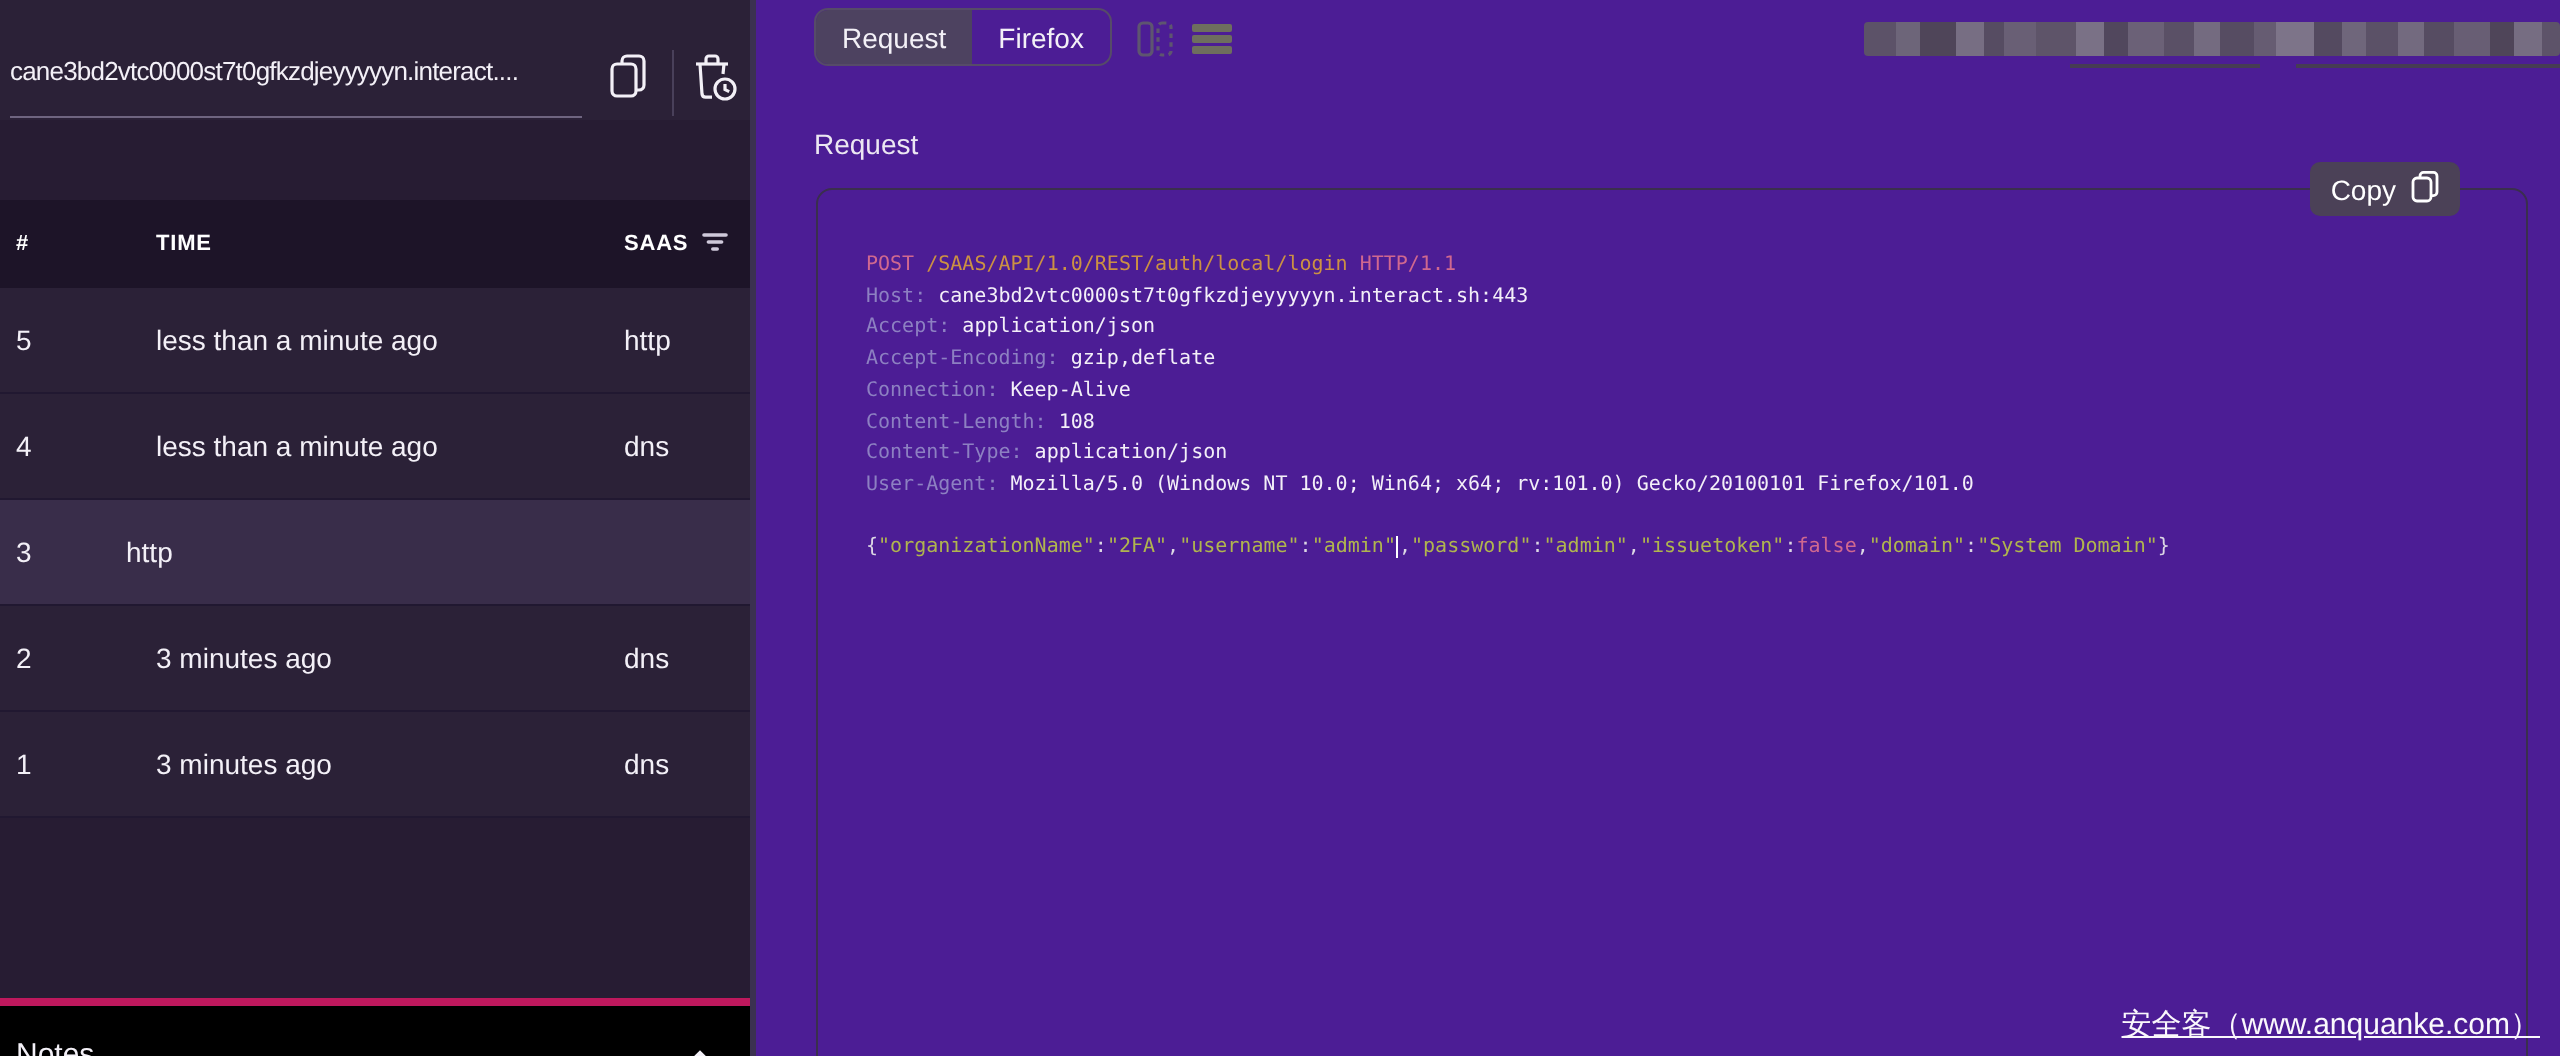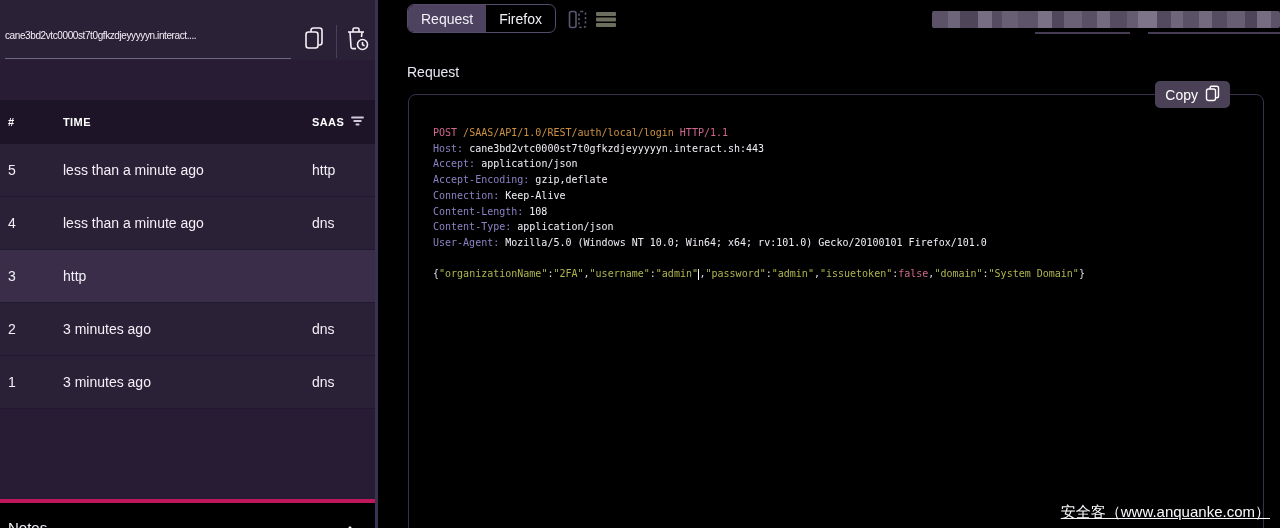--- a/index.html
+++ b/index.html
@@ -4,41 +4,41 @@
 <style>
   * { margin:0; padding:0; box-sizing:border-box; }
   html,body { background:#241931; }
   body { font-family:"Liberation Sans", sans-serif; }
   .app { position:relative; width:1280px; height:528px; overflow:hidden; display:flex; background:#241931; }
 
   
   .left { position:relative; width:378px; flex:none; height:100%; background:#271c33; border-right:3px solid #3b3150; }
   .domain-row { position:absolute; top:0; left:0; right:0; height:60px; background:#2b2137; }
   .domain-input { position:absolute; left:5px; top:24px; width:286px; height:35px; border-bottom:1px solid #6f6580;
-                  color:#f3f0f7; font-size:10px; letter-spacing:-0.4px; line-height:24px; white-space:nowrap; overflow:hidden; }
+                  color:#f3f0f7; font-size:13px; letter-spacing:-0.4px; line-height:24px; white-space:nowrap; overflow:hidden; }
   .icon-btn { background:none; border:none; cursor:pointer; color:#f3f0f7; position:absolute; }
   .btn-copy-domain { left:303px; top:26px; }
   .vdiv { position:absolute; left:336px; top:25px; width:1px; height:33px; background:#49405a; }
   .btn-clear { left:343px; top:25px; }
 
   .thead { position:absolute; top:100px; left:0; right:0; height:44px; background:#1d1428;
            display:flex; align-items:center; padding:0 8px; color:#ffffff; font-size:11px; font-weight:bold; letter-spacing:0.4px; }
-  .c1 { width:55px; } .c2 { flex:1; } .c3 { width:55px; display:flex; align-items:center; gap:7px; }
+  .c1 { width:55px; } .c2 { flex:1;margin-left:15px; } .c3 { width:55px; display:flex; align-items:center; gap:7px; }
   .tbody { position:absolute; top:144px; left:0; right:0; }
   .trow { height:53px; display:flex; align-items:center; padding:0 8px; background:#2b2137;
           border-bottom:1px solid #211831; color:#f3f0f7; font-size:14px; cursor:pointer; }
   .trow.sel { background:#392d4a; }
   .trow .c3 { gap:0;text-align:center; }
 
   .notes-bar { position:absolute; bottom:0; left:0; right:0; height:29px; background:#000000; border-top:4px solid #be185d; }
   .notes-label { position:absolute; left:8px; top:16px; color:#f3f0f7; font-size:15px; }
   .notes-caret { position:absolute; right:18px; top:18px; color:#f3f0f7; }
 
   
-  .right { position:relative; flex:1; height:100%; background:#000000; }
+  .right { position:relative; flex:1; height:100%; background:#4c1d95; }
   .tabsbar { position:absolute; top:4px; left:29px; display:flex; border:1px solid #564b68; border-radius:7px; overflow:hidden; height:29px; }
   .tab { padding:5px 13px; color:#f3f0f7; font-size:14px; line-height:18px; cursor:pointer; }
   .tab.active { background:#4d4260; }
   .view-icons { position:absolute; top:10px; left:190px; display:flex; gap:8px; align-items:center; }
 
   .mosaic { position:absolute; top:11px; right:0; width:348px; height:17px; display:flex; overflow:hidden; border-radius:2px; }
   .mosaic span { height:100%; flex:none; }
   .rline1 { position:absolute; top:32px; left:657px; width:95px; height:2px; background:#463c54; }
   .rline2 { position:absolute; top:32px; left:770px; right:0; height:2px; background:#463c54; }
 

